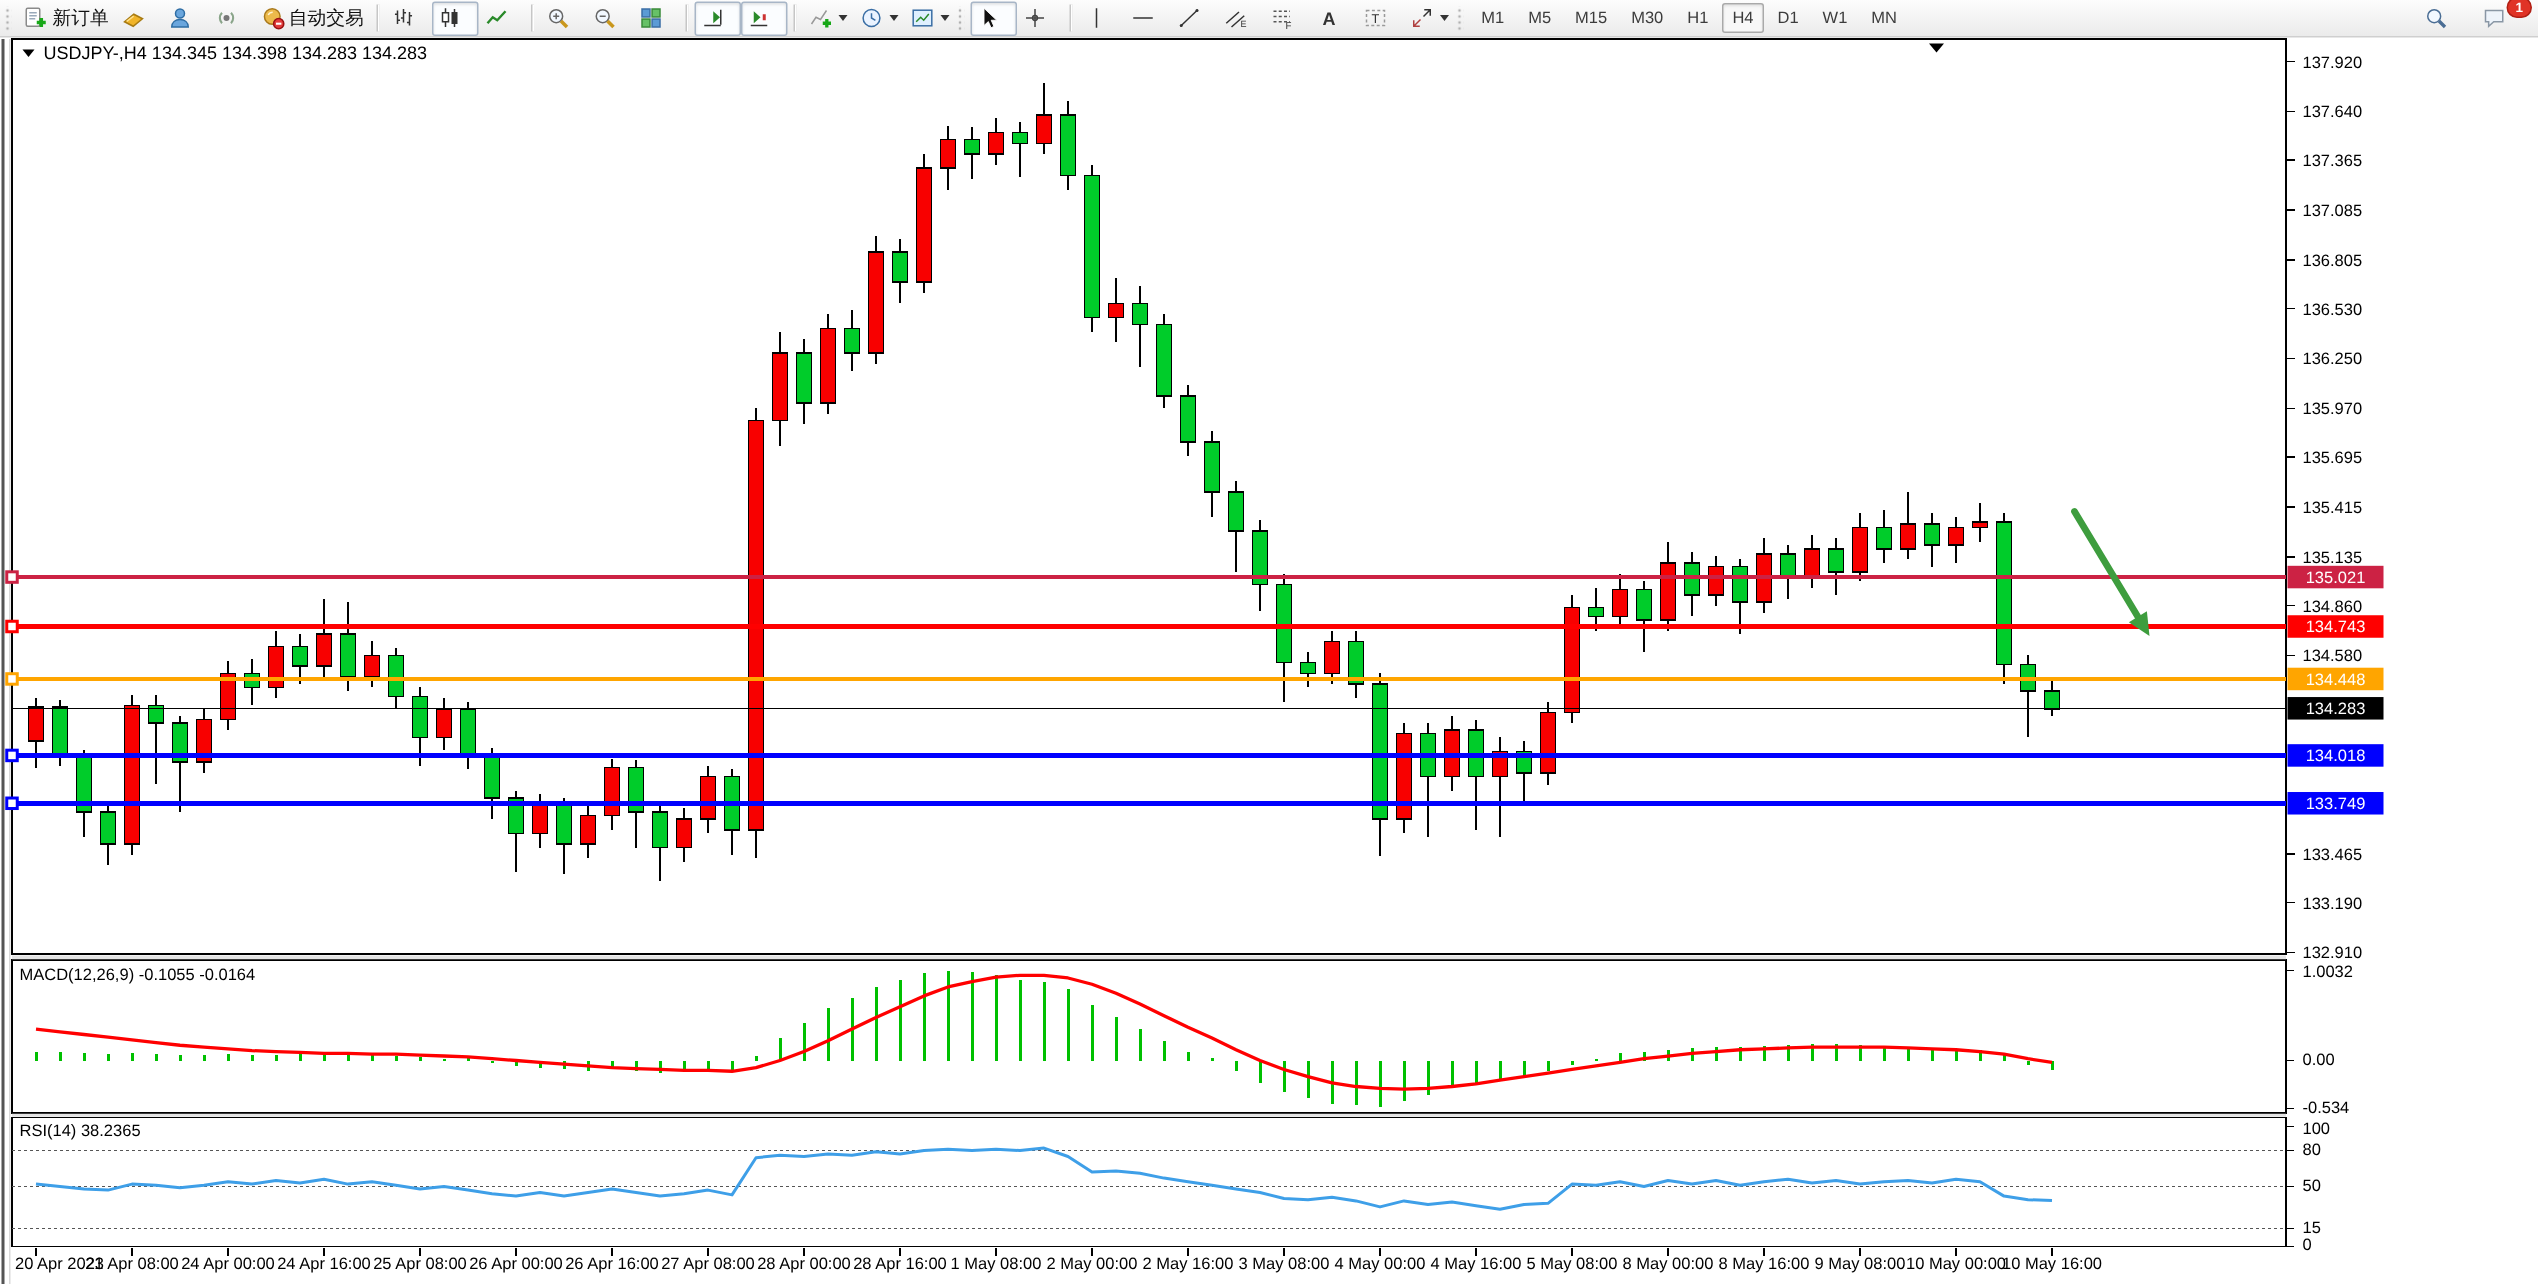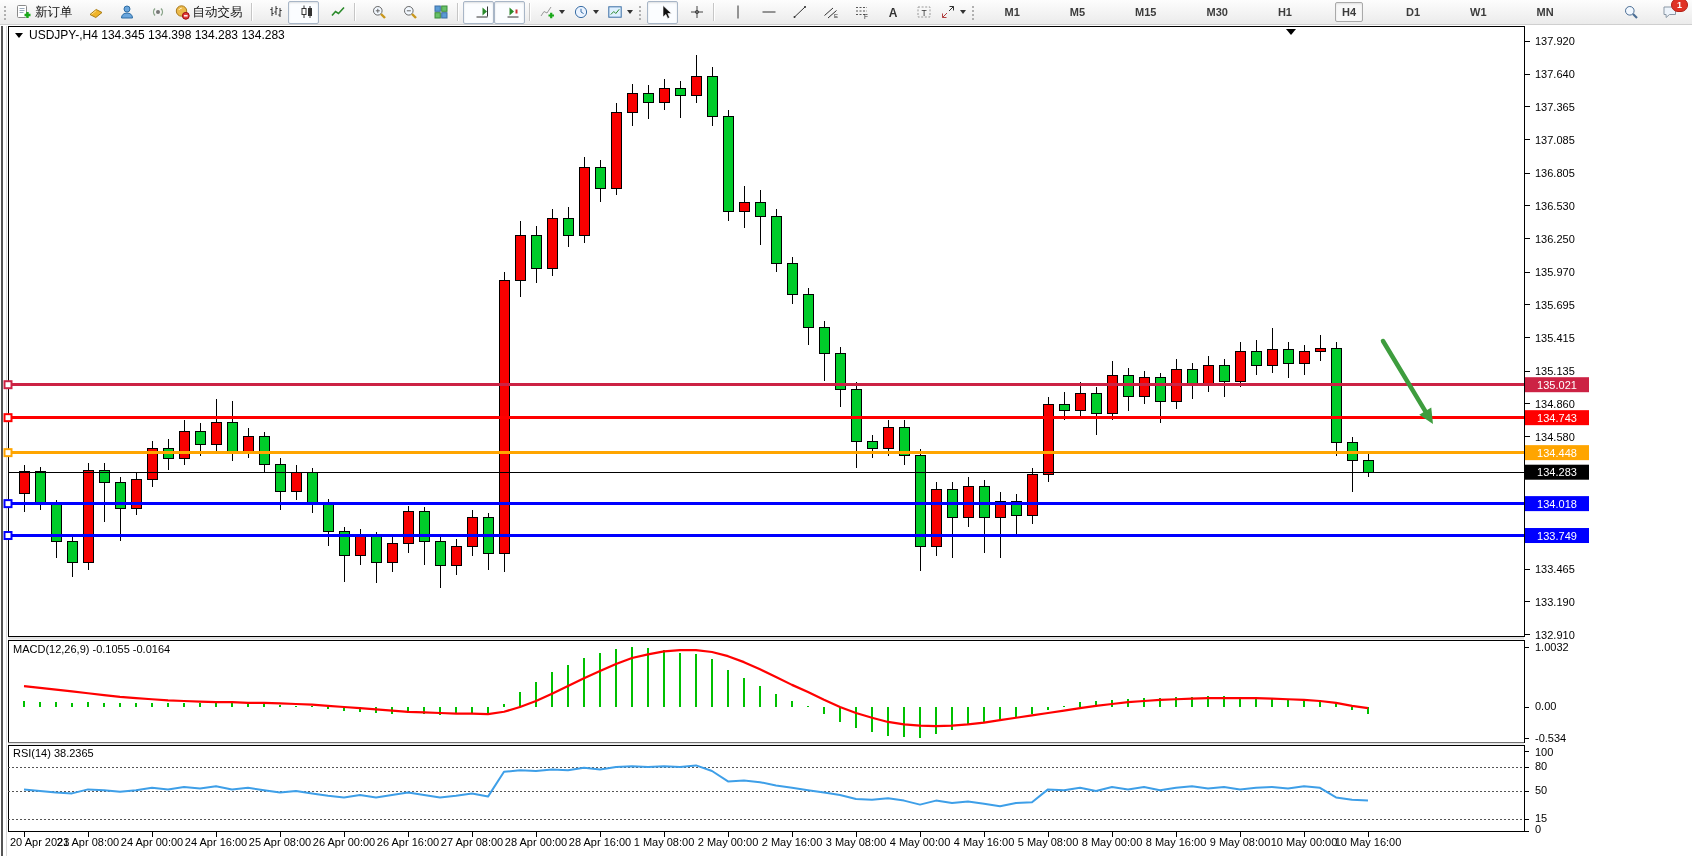--- a/index.html
+++ b/index.html
@@ -2,32 +2,32 @@
 <html><head>
 <meta charset="utf-8">
 <style>
   html,body{margin:0;padding:0;background:#fff;width:1692px;height:856px;overflow:hidden;
     font-family:"Liberation Sans",sans-serif;}
   .app{position:absolute;inset:0;width:1692px;height:856px;}
   
   .toolbar{position:absolute;left:0;top:0;width:1692px;height:25px;box-sizing:border-box;
     background:linear-gradient(#fdfdfd,#ebebeb);border-bottom:1px solid #cfcfcf;
     display:flex;align-items:center;padding:0 6px 0 2px;z-index:5;}
-  .tb-btn{height:21px;min-width:23px;display:flex;align-items:center;justify-content:flex-end;
+  .tb-btn{height:21px;min-width:23px;display:flex;align-items:center;justify-content:space-between;
     gap:3px;padding:0 3px;border:1px solid transparent;border-radius:2px;color:#222;cursor:default;}
   .tb-btn.pressed{border-color:#a8b6c7;background:#fbfdff;box-shadow:inset 0 1px 2px rgba(0,0,0,.12);}
   .tb-btn .cnlabel{font-size:12.5px;color:#111;white-space:nowrap;}
   .tb-btn svg{display:block;}
   .dd{width:0;height:0;border-left:3.5px solid transparent;border-right:3.5px solid transparent;
     border-top:4px solid #333;margin-left:1px;}
   .sep{width:1px;height:18px;background:#c6c6c6;border-right:1px solid #fff;margin:0 4px;flex:none;}
   .grip{width:5px;height:17px;margin:0 4px 0 1px;flex:none;
     background-image:radial-gradient(circle,#b0b0b0 34%,transparent 38%);background-size:4px 4px;background-position:0 1px;}
-  .tf-btn{font-size:11px;font-weight:bold;color:#3c3c3c;padding:3px 6px;border:1px solid transparent;
-    border-radius:2px;margin:0 18px;}
+  .tf-btn{font-size:11px;font-weight:normal;color:#3c3c3c;padding:3px 6px;border:1px solid transparent;
+    border-radius:2px;margin:0 1px;}
   .tf-btn.pressed{border-color:#a9a9a9;background:#f8f8f8;box-shadow:inset 0 1px 2px rgba(0,0,0,.10);}
   .tb-right{margin-left:auto;display:flex;align-items:center;gap:8px;padding-right:4px;}
   .notif{position:relative;}
   .notif .nbadge{position:absolute;top:-4px;right:-7px;background:#e03326;color:#fff;
     border:1px solid #b01f14;border-radius:8px;min-width:11px;height:12px;font-size:9px;font-weight:bold;
     display:flex;align-items:center;justify-content:center;padding:0 2px;}
   
   #chart{position:absolute;left:0;top:0;z-index:1;}
   #chart text{font-family:"Liberation Sans",sans-serif;}
 </style>

